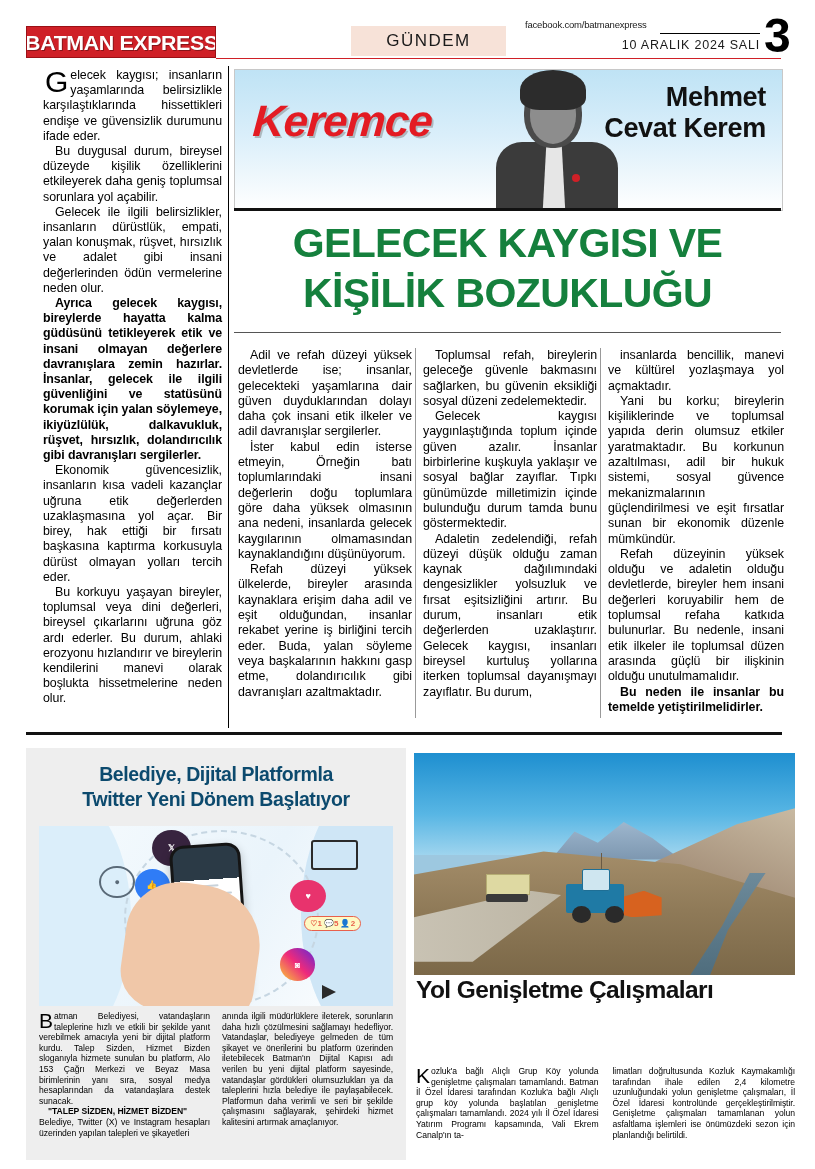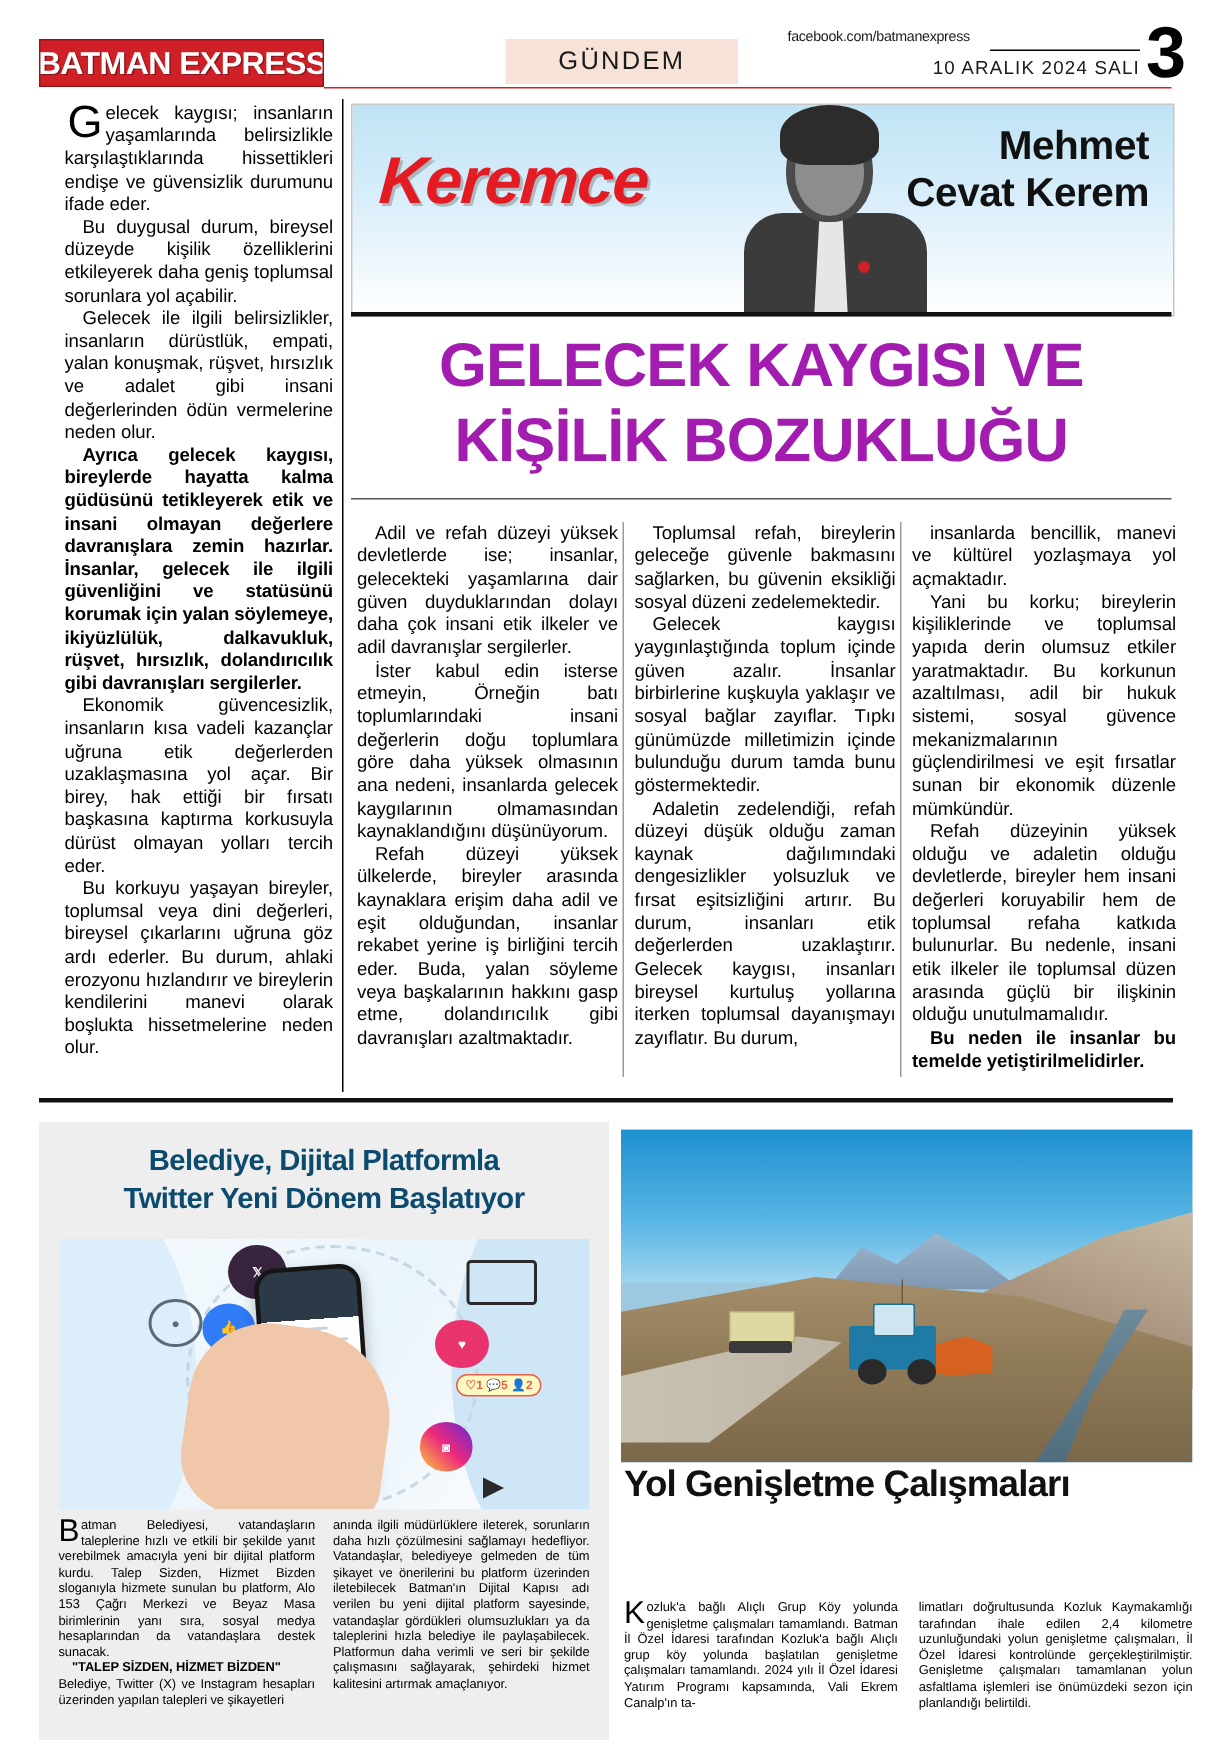--- a/index.html
+++ b/index.html
@@ -48,21 +48,21 @@
     font-weight: bold;
     font-size: 21px;
     letter-spacing: -0.4px;
     line-height: 1;
     white-space: nowrap;
     transform: scaleX(1.02);
     text-shadow: 1px 1px 0 rgba(0,0,0,0.35);
   }
   .gundem-box {
     position: absolute;
-    left: 337px; top: 26px;
+    left: 351px; top: 26px;
     width: 155px; height: 30px;
     background: #f7e2d8;
     display: flex;
     align-items: center;
     justify-content: center;
   }
   .gundem-text {
     font-family: "Liberation Sans", sans-serif;
     font-size: 17px;
     letter-spacing: 1.5px;
@@ -197,21 +197,21 @@
   .headline {
     position: absolute;
     left: 234px; top: 218px;
     width: 547px;
     text-align: center;
     font-family: "Liberation Sans", sans-serif;
     font-weight: bold;
     font-size: 41px;
     line-height: 50px;
     letter-spacing: -0.6px;
-    color: #a21caf;
+    color: #15803d;
   }
   .headline-rule {
     position: absolute;
     left: 234px; top: 332px;
     width: 547px;
     border-top: 1px solid #555;
   }
 
   
   .artcol {

